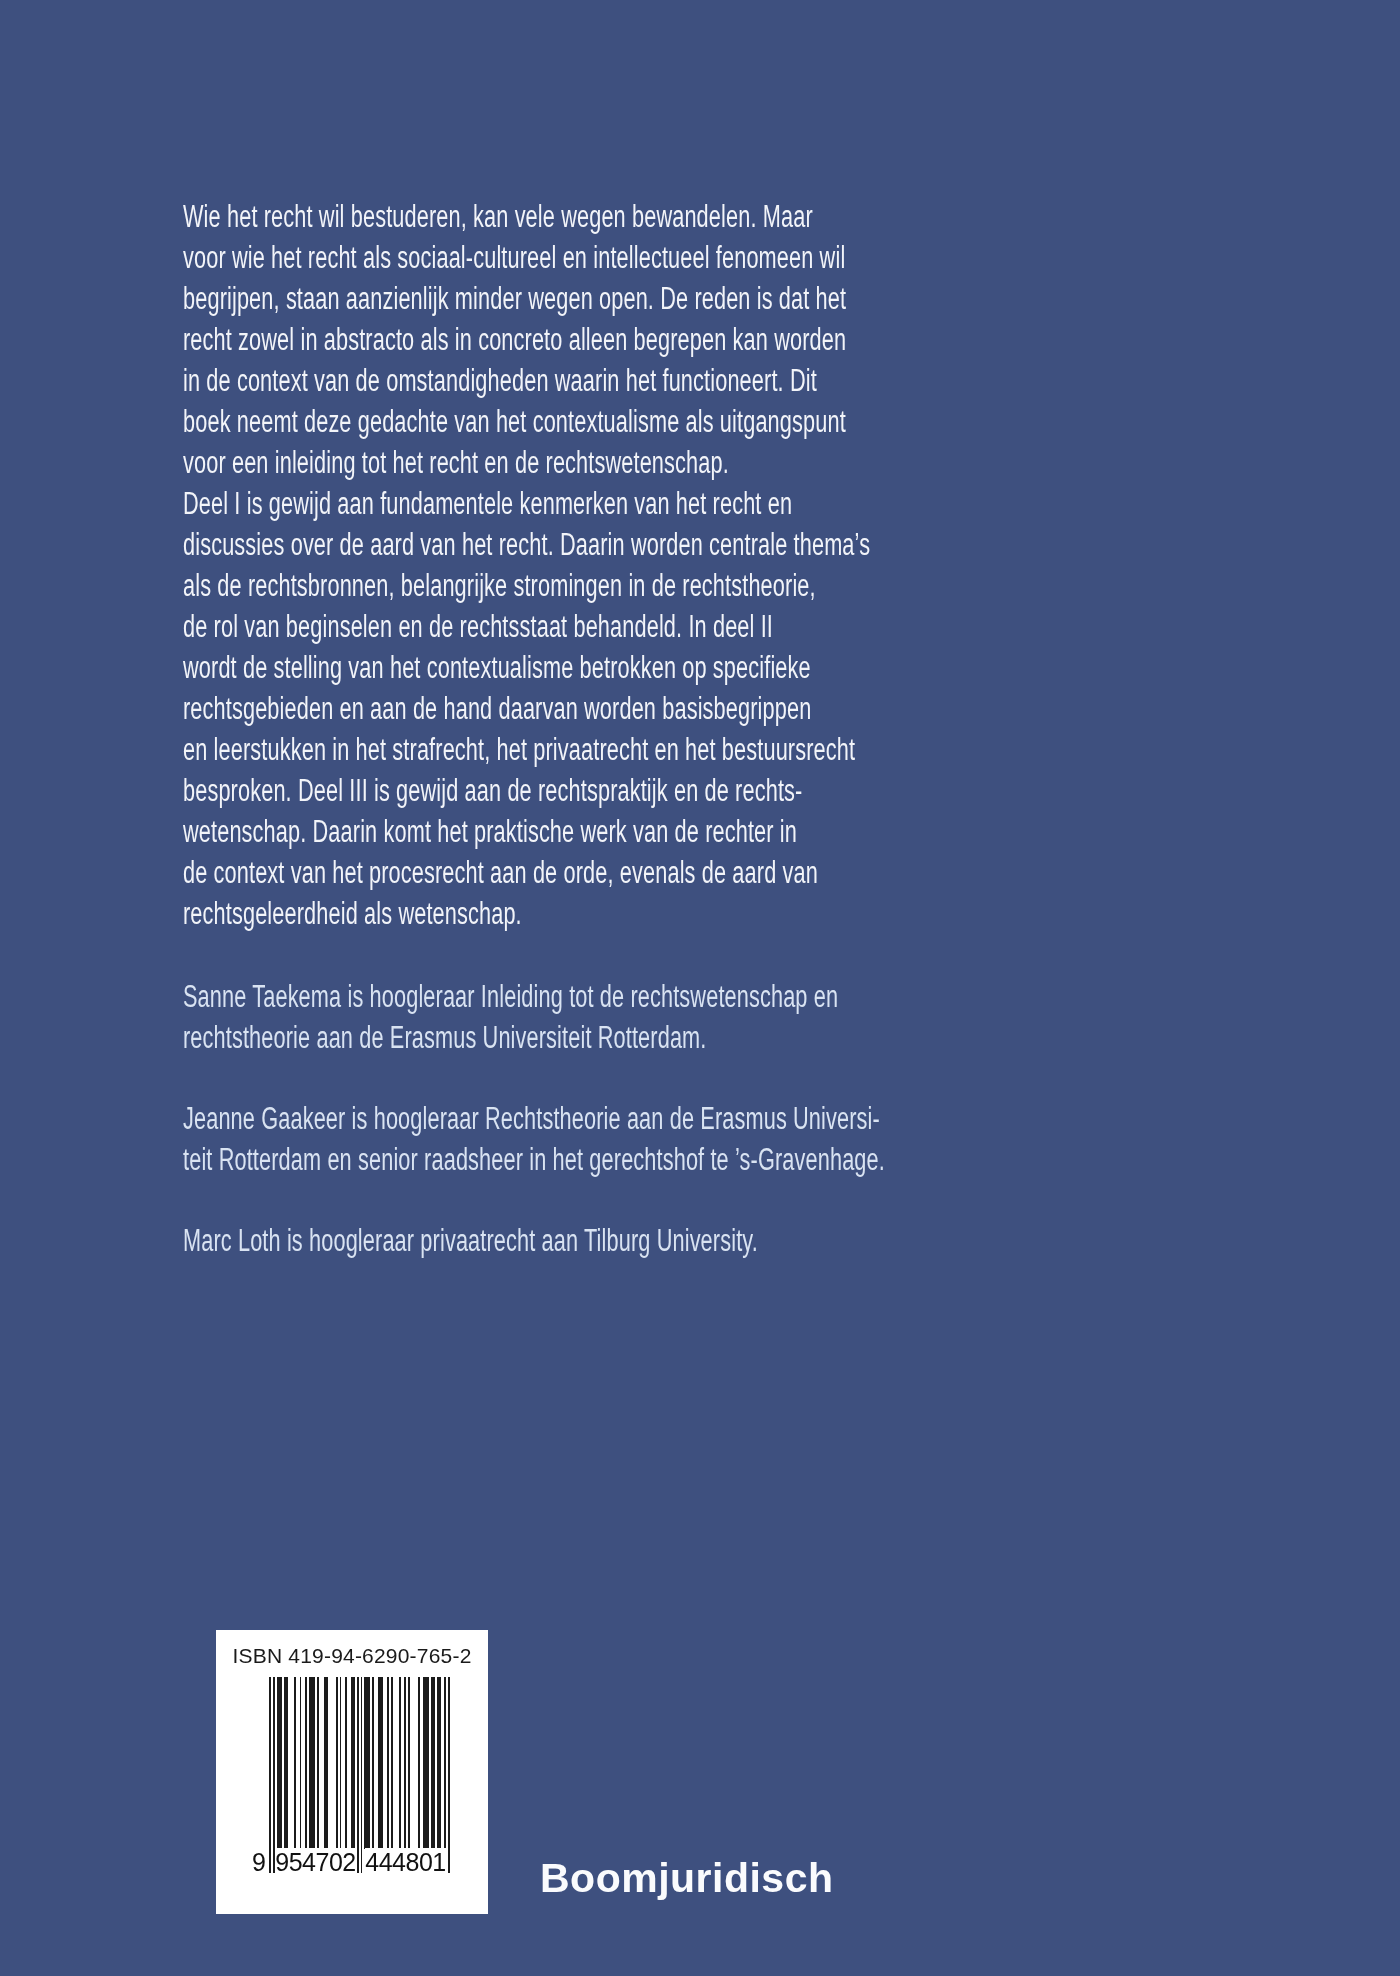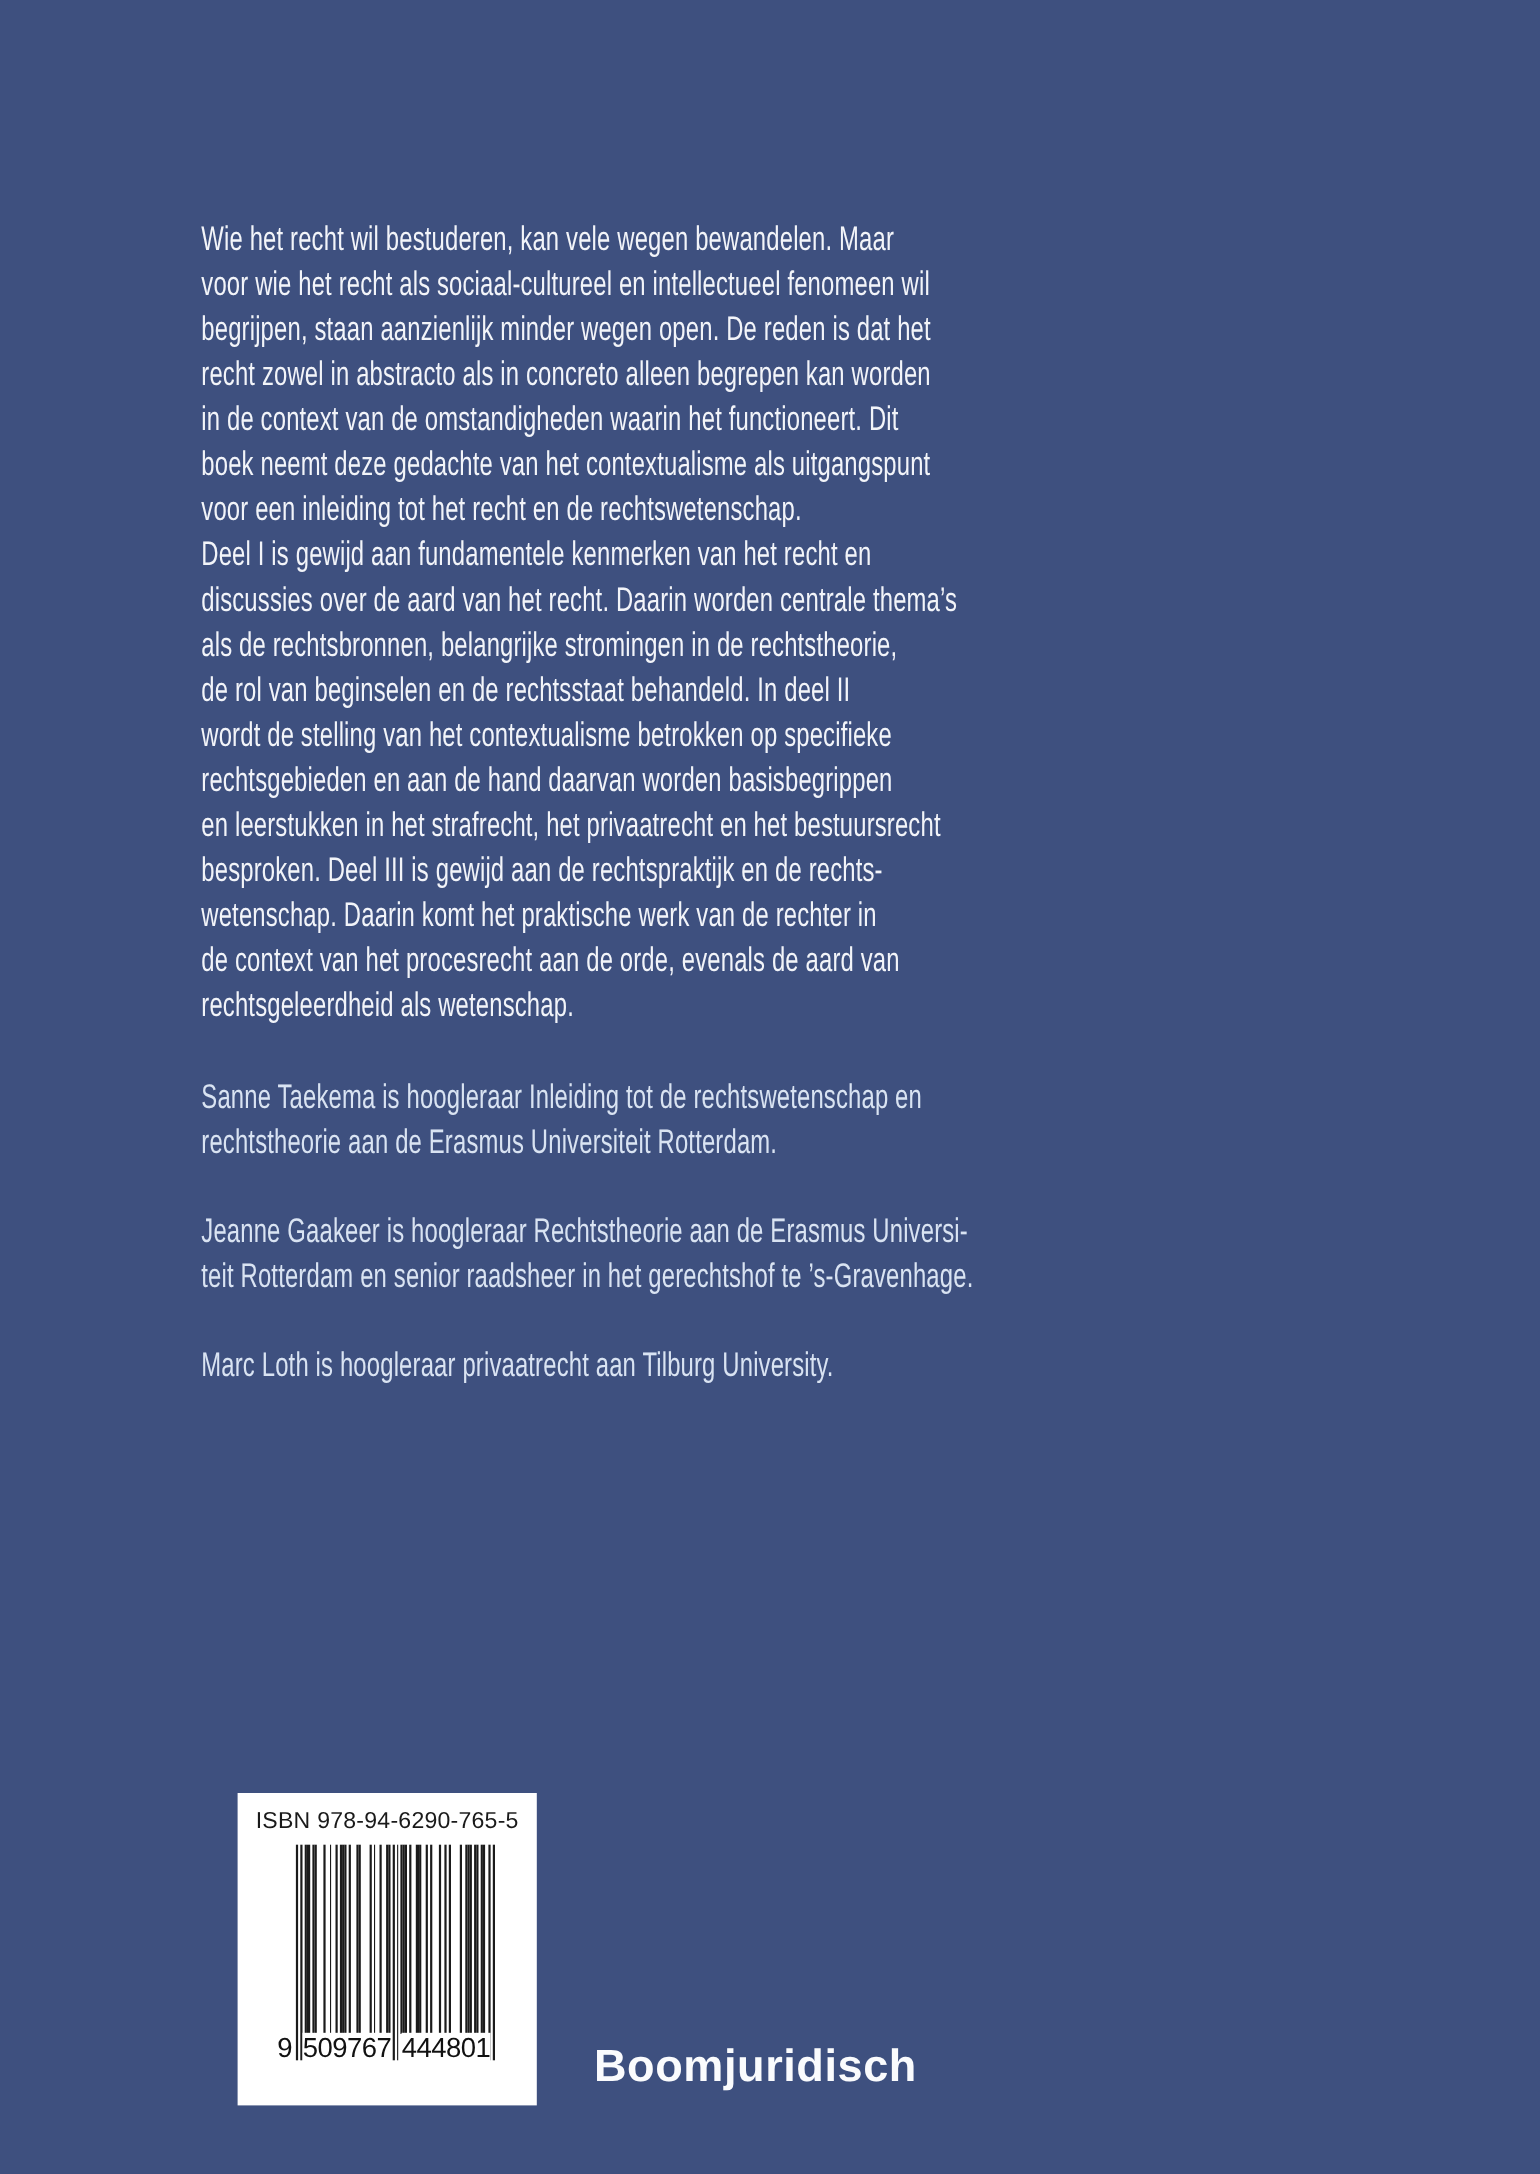--- a/index.html
+++ b/index.html
@@ -132,21 +132,21 @@
           <div class="line">Jeanne Gaakeer is hoogleraar Rechtstheorie aan de Erasmus Universi-</div>
           <div class="line">teit Rotterdam en senior raadsheer in het gerechtshof te ’s-Gravenhage.</div>
         </div>
         <div class="bio">
           <div class="line">Marc Loth is hoogleraar privaatrecht aan Tilburg University.</div>
         </div>
       </div>
   </div>
 
   <div class="isbn-box">
-    <div class="isbn-label">ISBN 978-94-6290-765-5</div>
+    <div class="isbn-label">ISBN 419-94-6290-765-2</div>
     <div class="barcode">
       <div class="bars" id="bars">
           <div class="module tall" style="width: 1.92px; background: rgb(27, 27, 27);"></div>
           <div class="module tall" style="width: 1.92px; background: transparent;"></div>
           <div class="module tall" style="width: 1.92px; background: rgb(27, 27, 27);"></div>
           <div class="module" style="width: 1.92px; background: transparent;"></div>
           <div class="module" style="width: 1.92px; background: rgb(27, 27, 27);"></div>
           <div class="module" style="width: 1.92px; background: rgb(27, 27, 27);"></div>
           <div class="module" style="width: 1.92px; background: rgb(27, 27, 27);"></div>
           <div class="module" style="width: 1.92px; background: transparent;"></div>
@@ -233,21 +233,21 @@
           <div class="module" style="width: 1.92px; background: rgb(27, 27, 27);"></div>
           <div class="module" style="width: 1.92px; background: rgb(27, 27, 27);"></div>
           <div class="module" style="width: 1.92px; background: transparent;"></div>
           <div class="module" style="width: 1.92px; background: transparent;"></div>
           <div class="module tall" style="width: 1.92px; background: rgb(27, 27, 27);"></div>
           <div class="module tall" style="width: 1.92px; background: transparent;"></div>
           <div class="module tall" style="width: 1.92px; background: rgb(27, 27, 27);"></div>
         </div>
       <div class="bc-digits">
         <span class="d9">9</span>
-        <span class="g1">509767</span>
+        <span class="g1">954702</span>
         <span class="g2">444801</span>
       </div>
     </div>
   </div>
 
   <div class="publisher">Boomjuridisch</div>
 
 </div>
 
 </body></html>

